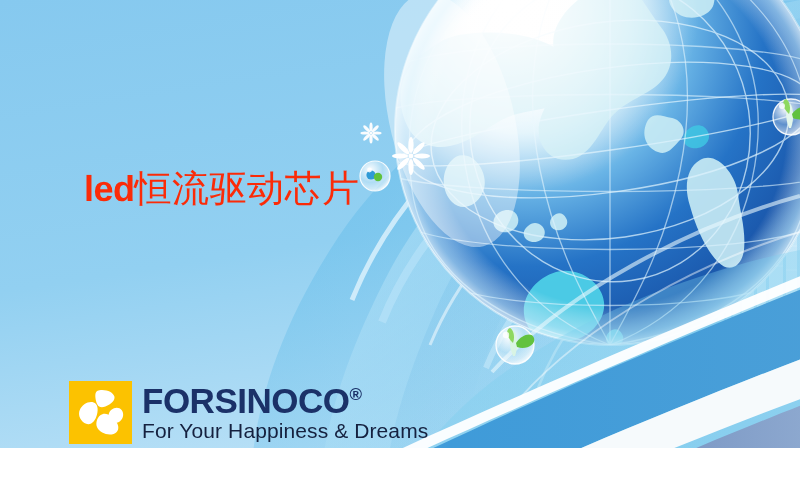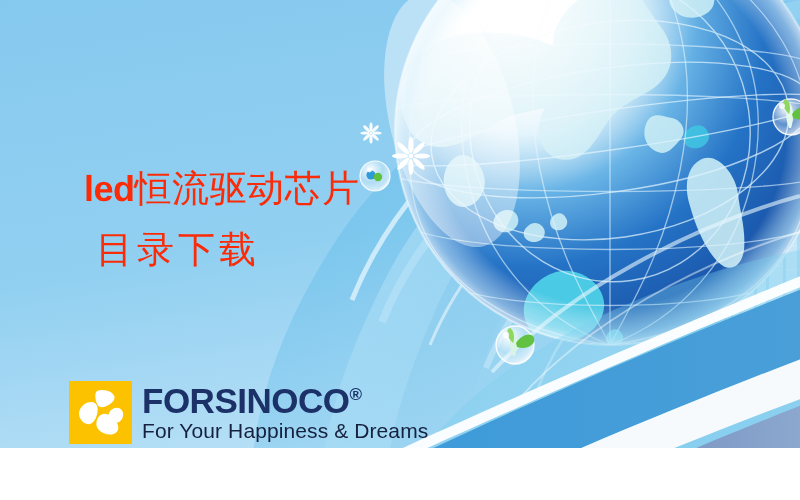--- a/index.html
+++ b/index.html
@@ -372,21 +372,20 @@
         <path d="M789,128 C785,118 785,108 790,103 C794,109 794,120 791,128 Z" fill="#e4f7ec"></path>
         <path d="M792,114 C798,106 808,104 810,110 C812,117 802,122 793,118 Z" fill="#62c23f"></path>
         <path d="M788,113 C782,107 782,100 786,99 C790,101 791,109 789,114 Z" fill="#8ed860"></path>
         <circle cx="782" cy="106" r="3" fill="#ffffff" opacity="0.8"></circle>
       </g>
     </g>
   </svg>
 
   <div class="headline">
     <span class="line1"><span class="lat">led</span><span>恒流驱动芯片</span></span>
-    <span class="line2">目录下载</span>
   </div>
 
   <div id="logo">
     <div id="logo-mark">
       <svg width="63" height="63" viewBox="0 0 63 63" xmlns="http://www.w3.org/2000/svg">
         <g fill="#ffffff">
 
           <path d="M30.5,9.2 C37.5,8.2 44.2,11.2 45.4,15.6 C46.4,19.2 42.2,23.4 36.4,25.6
                    C32.4,27.1 29.6,26.2 28.4,23.6 C26.6,19.8 25.4,13.4 27.2,10.9
                    C27.9,9.9 29.1,9.4 30.5,9.2 Z"></path>

